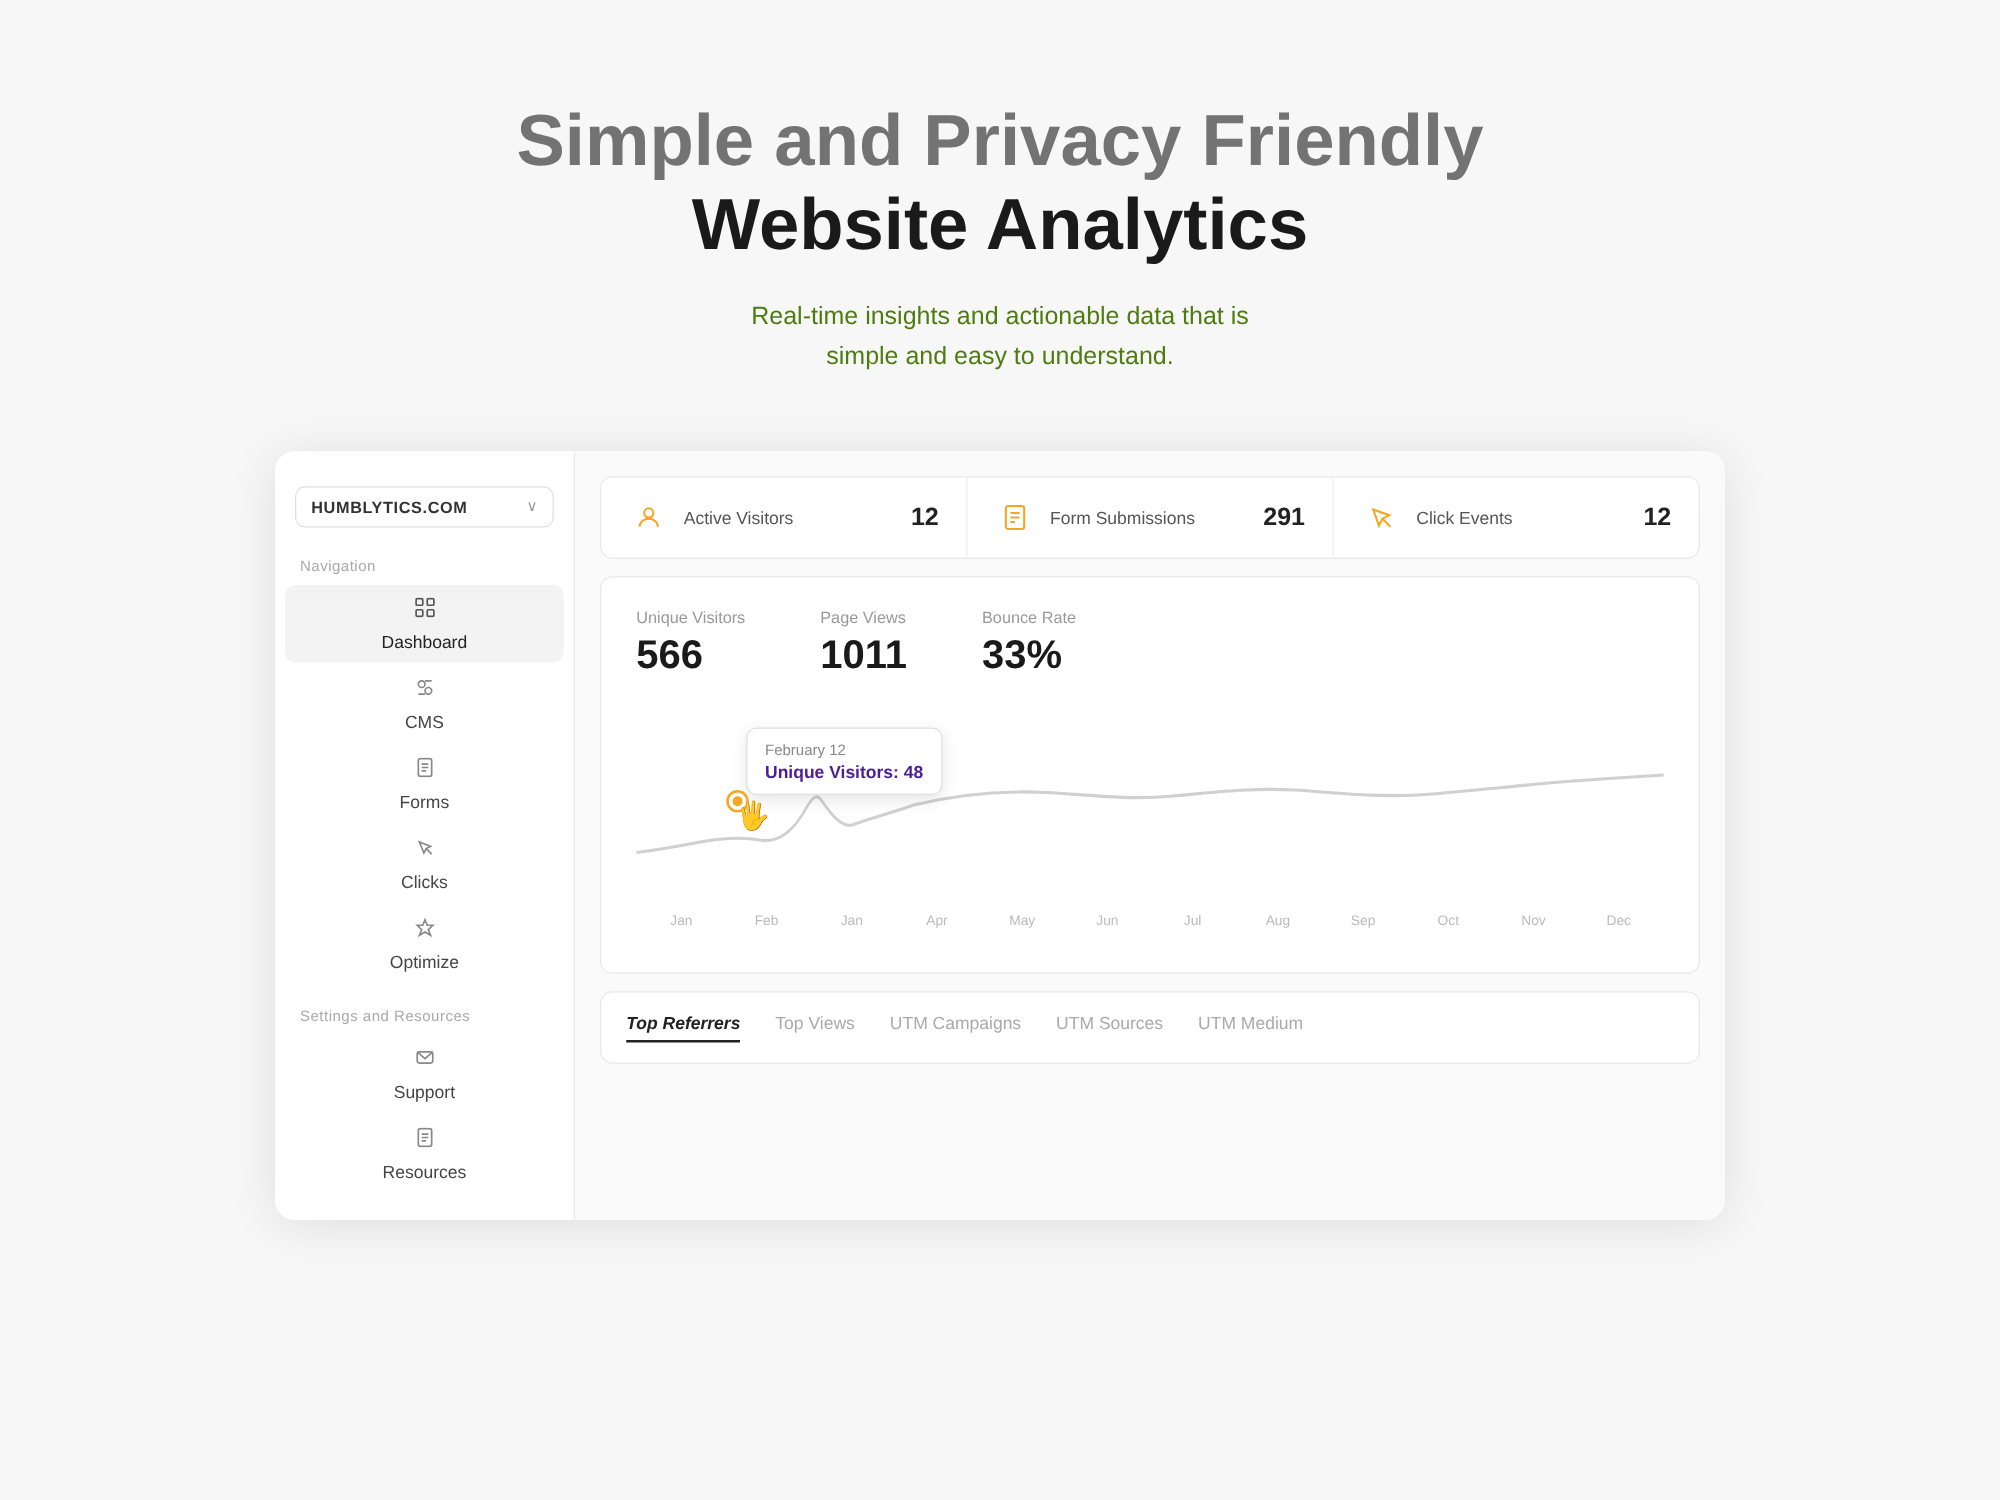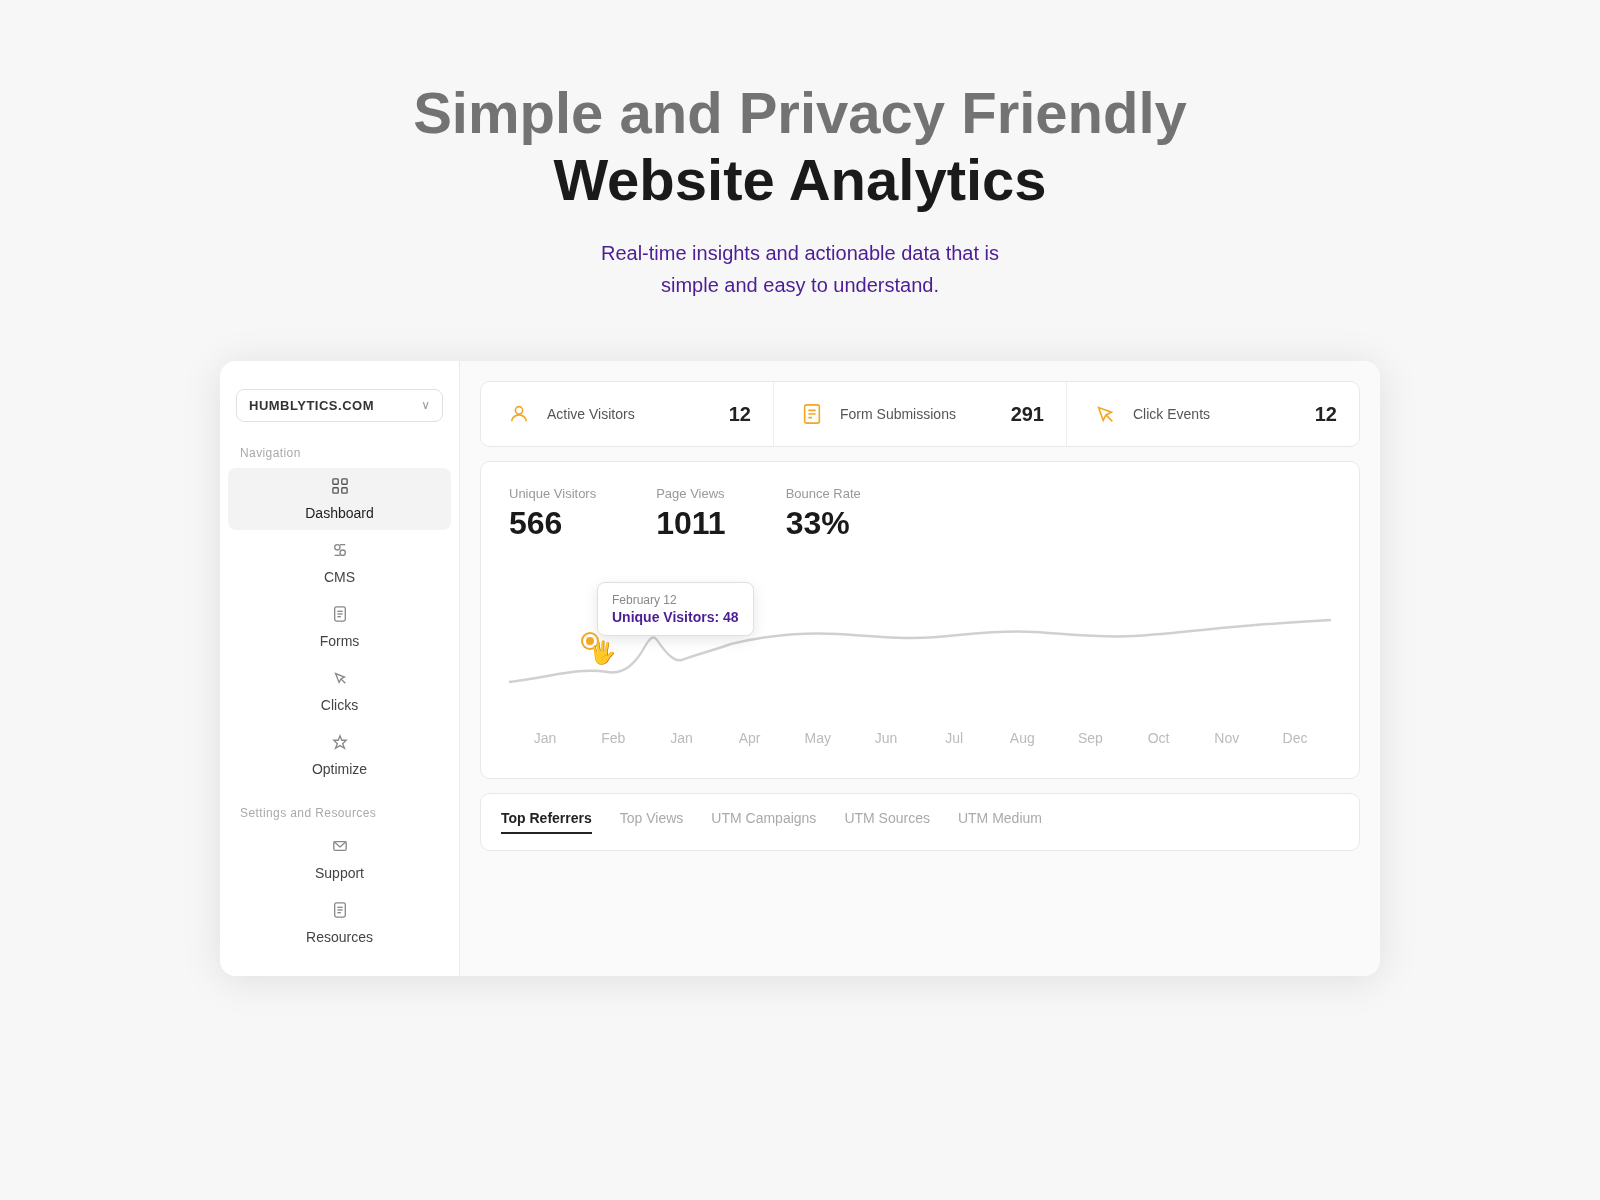--- a/index.html
+++ b/index.html
@@ -26,21 +26,21 @@
     }
     .hero-title-dark {
       color: #1a1a1a;
       font-size: 58px;
       font-weight: 700;
       line-height: 1.15;
     }
     .hero-subtitle {
       margin-top: 24px;
       font-size: 20px;
-      color: #4c1d95;
+      color: #4d7c0f;
       line-height: 1.6;
     }
 
     
     .dashboard-wrapper {
       width: 1160px;
       background: #fff;
       border-radius: 16px;
       box-shadow: 0 4px 40px rgba(0,0,0,0.10);
       display: flex;
@@ -241,21 +241,21 @@
       color: #333;
       cursor: pointer;
     }
     .chart-x-labels {
       display: flex;
       justify-content: space-between;
       padding: 0 2px;
       margin-top: 4px;
     }
     .chart-x-label {
-      font-size: 14px;
+      font-size: 11px;
       color: #bbb;
       text-align: center;
       flex: 1;
     }
 
     
     .bottom-tabs-panel {
       background: #fff;
       border-radius: 10px;
       border: 1px solid #e8e8e8;
@@ -268,20 +268,21 @@
     .bottom-tab {
       font-size: 14px;
       cursor: pointer;
       padding-bottom: 6px;
       color: #aaa;
     }
     .bottom-tab.active {
       color: #222;
       font-weight: 600;
       border-bottom: 2px solid #222;
+      font-style: italic;
     }
   </style>
 </head>
 <body>
 
 <div class="hero">
   <div class="hero-title-orange">Simple and Privacy Friendly</div>
   <div class="hero-title-dark">Website Analytics</div>
   <p class="hero-subtitle">
     <span>Real-time insights and actionable data that is</span><br>

